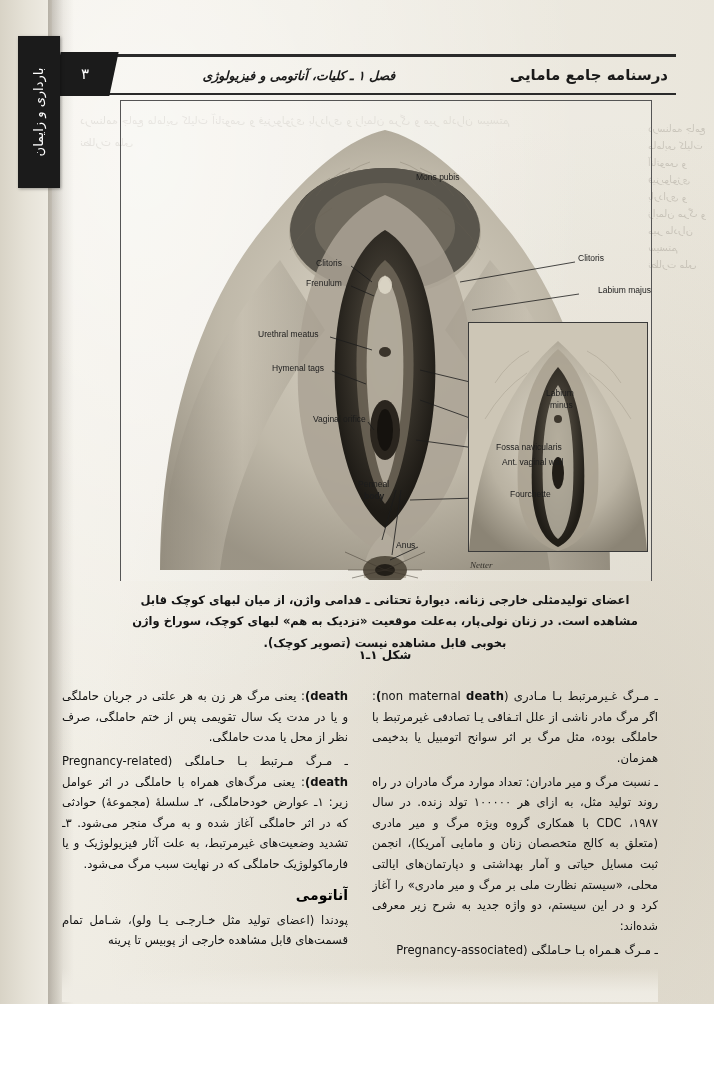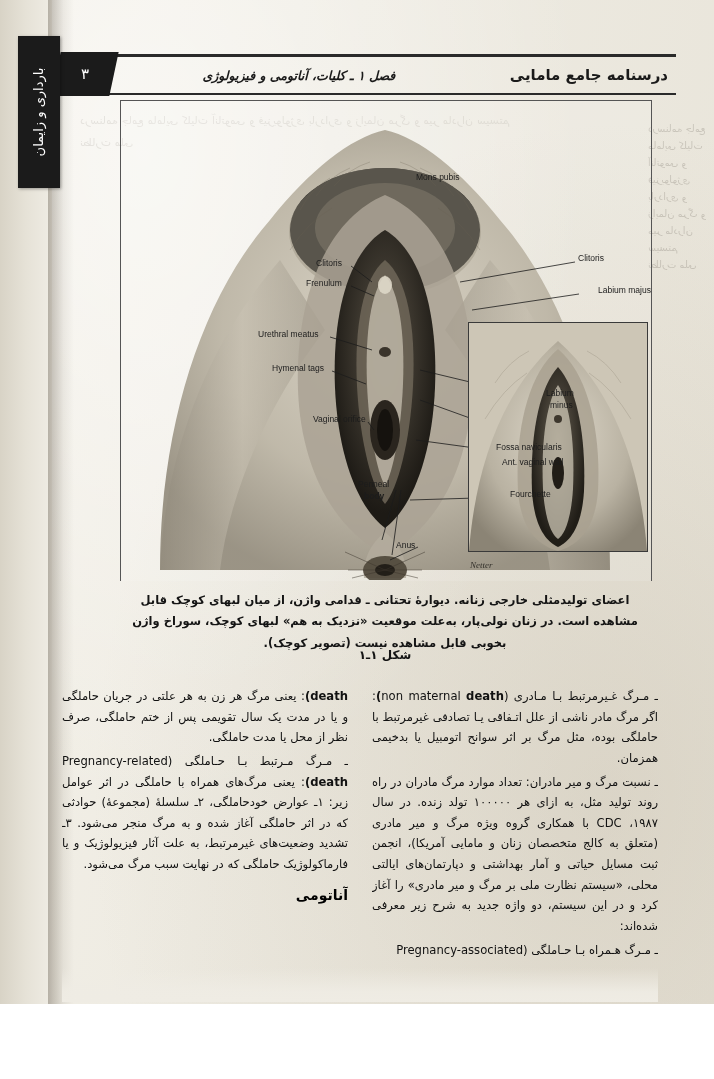--- a/index.html
+++ b/index.html
@@ -441,20 +441,21 @@
   <div class="body-cols">
     <div class="col" id="col-right">
         <p>ـ مـرگ غـیرمرتبط بـا مـادری (non maternal <b>death)</b>: اگر مرگ مادر ناشی از علل اتـفاقی یـا تصادفی غیرمرتبط با حاملگی بوده، مثل مرگ بر اثر سوانح اتومبیل یا بدخیمی همزمان.</p>
         <p>ـ نسبت مرگ و میر مادران: تعداد موارد مرگ مادران در راه روند تولید مثل، به ازای هر ۱۰۰۰۰۰ تولد زنده. در سال ۱۹۸۷، CDC با همکاری گروه ویژه مرگ و میر مادری (متعلق به کالج متخصصان زنان و مامایی آمریکا)، انجمن ثبت مسایل حیاتی و آمار بهداشتی و دپارتمان‌های ایالتی محلی، «سیستم نظارت ملی بر مرگ و میر مادری» را آغاز کرد و در این سیستم، دو واژه جدید به شرح زیر معرفی شده‌اند:</p>
         <p>ـ مـرگ هـمراه بـا حـاملگی (Pregnancy-associated</p>
       </div>
     <div class="col" id="col-left">
         <p><b>death)</b>: یعنی مرگ هر زن به هر علتی در جریان حاملگی و یا در مدت یک سال تقویمی پس از ختم حاملگی، صرف نظر از محل یا مدت حاملگی.</p>
         <p>ـ مـرگ مـرتبط بـا حـاملگی (Pregnancy-related <b>death)</b>: یعنی مرگ‌های همراه با حاملگی در اثر عوامل زیر: ۱ـ عوارض خودحاملگی، ۲ـ سلسلهٔ (مجموعهٔ) حوادثی که در اثر حاملگی آغاز شده و به مرگ منجر می‌شود. ۳ـ تشدید وضعیت‌های غیرمرتبط، به علت آثار فیزیولوژیک و یا فارماکولوژیک حاملگی که در نهایت سبب مرگ می‌شود.</p>
         <h3 class="sec-head">آناتومی</h3>
+        <p>پودندا (اعضای تولید مثل خـارجـی یـا ولو)، شـامل تمام قسمت‌های قابل مشاهده خارجی از پوبیس تا پرینه</p>
       </div>
   </div>
   <div class="col-fade-bottom"></div>
 
 </div>
 
 <div id="footer">
   
 
   

